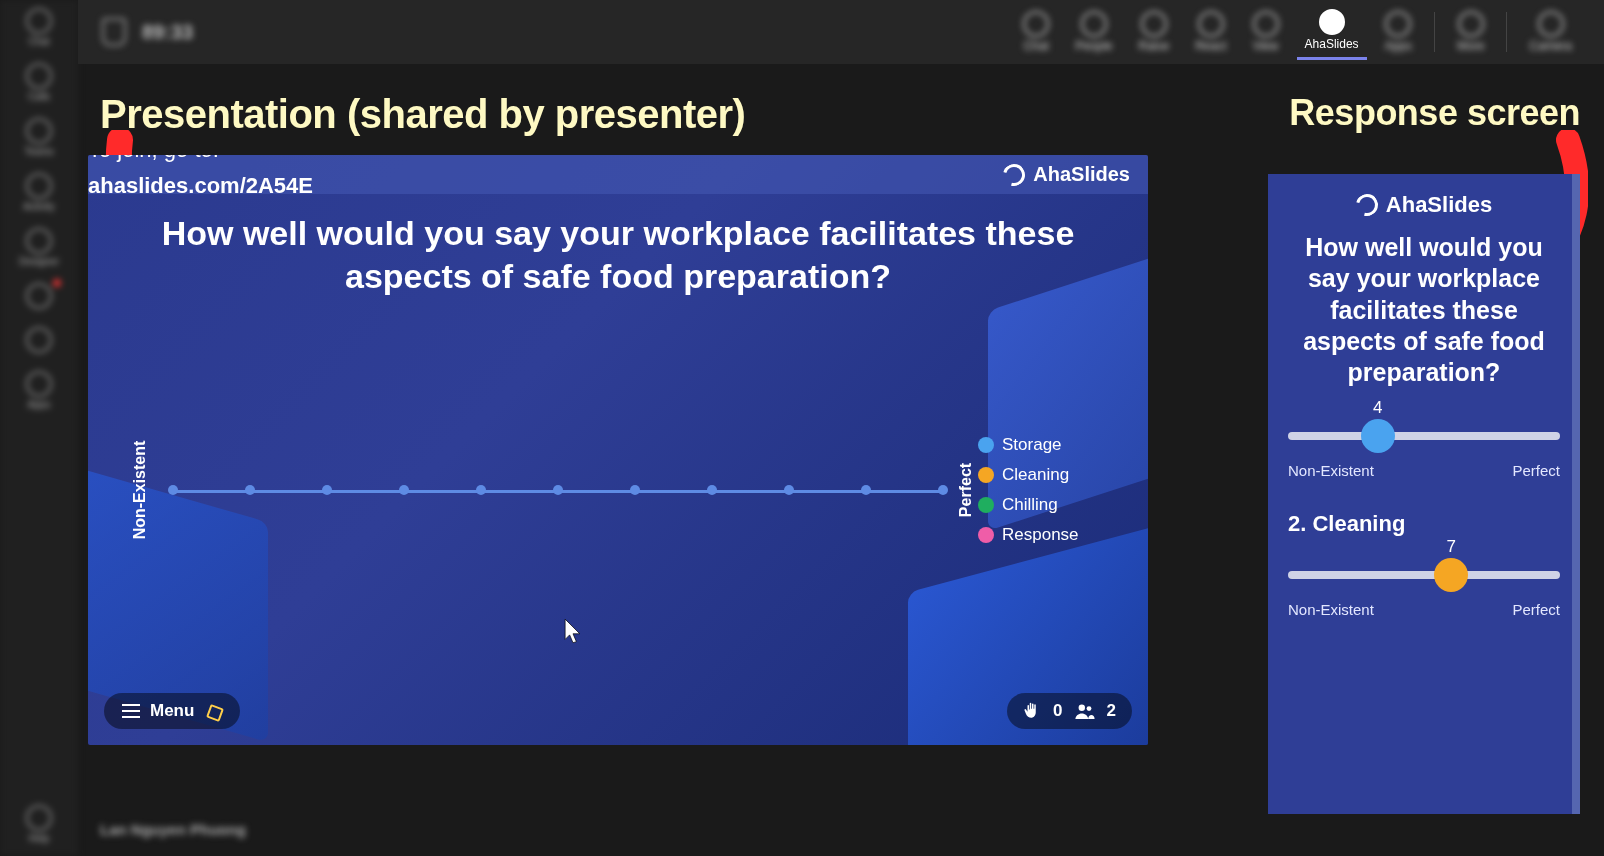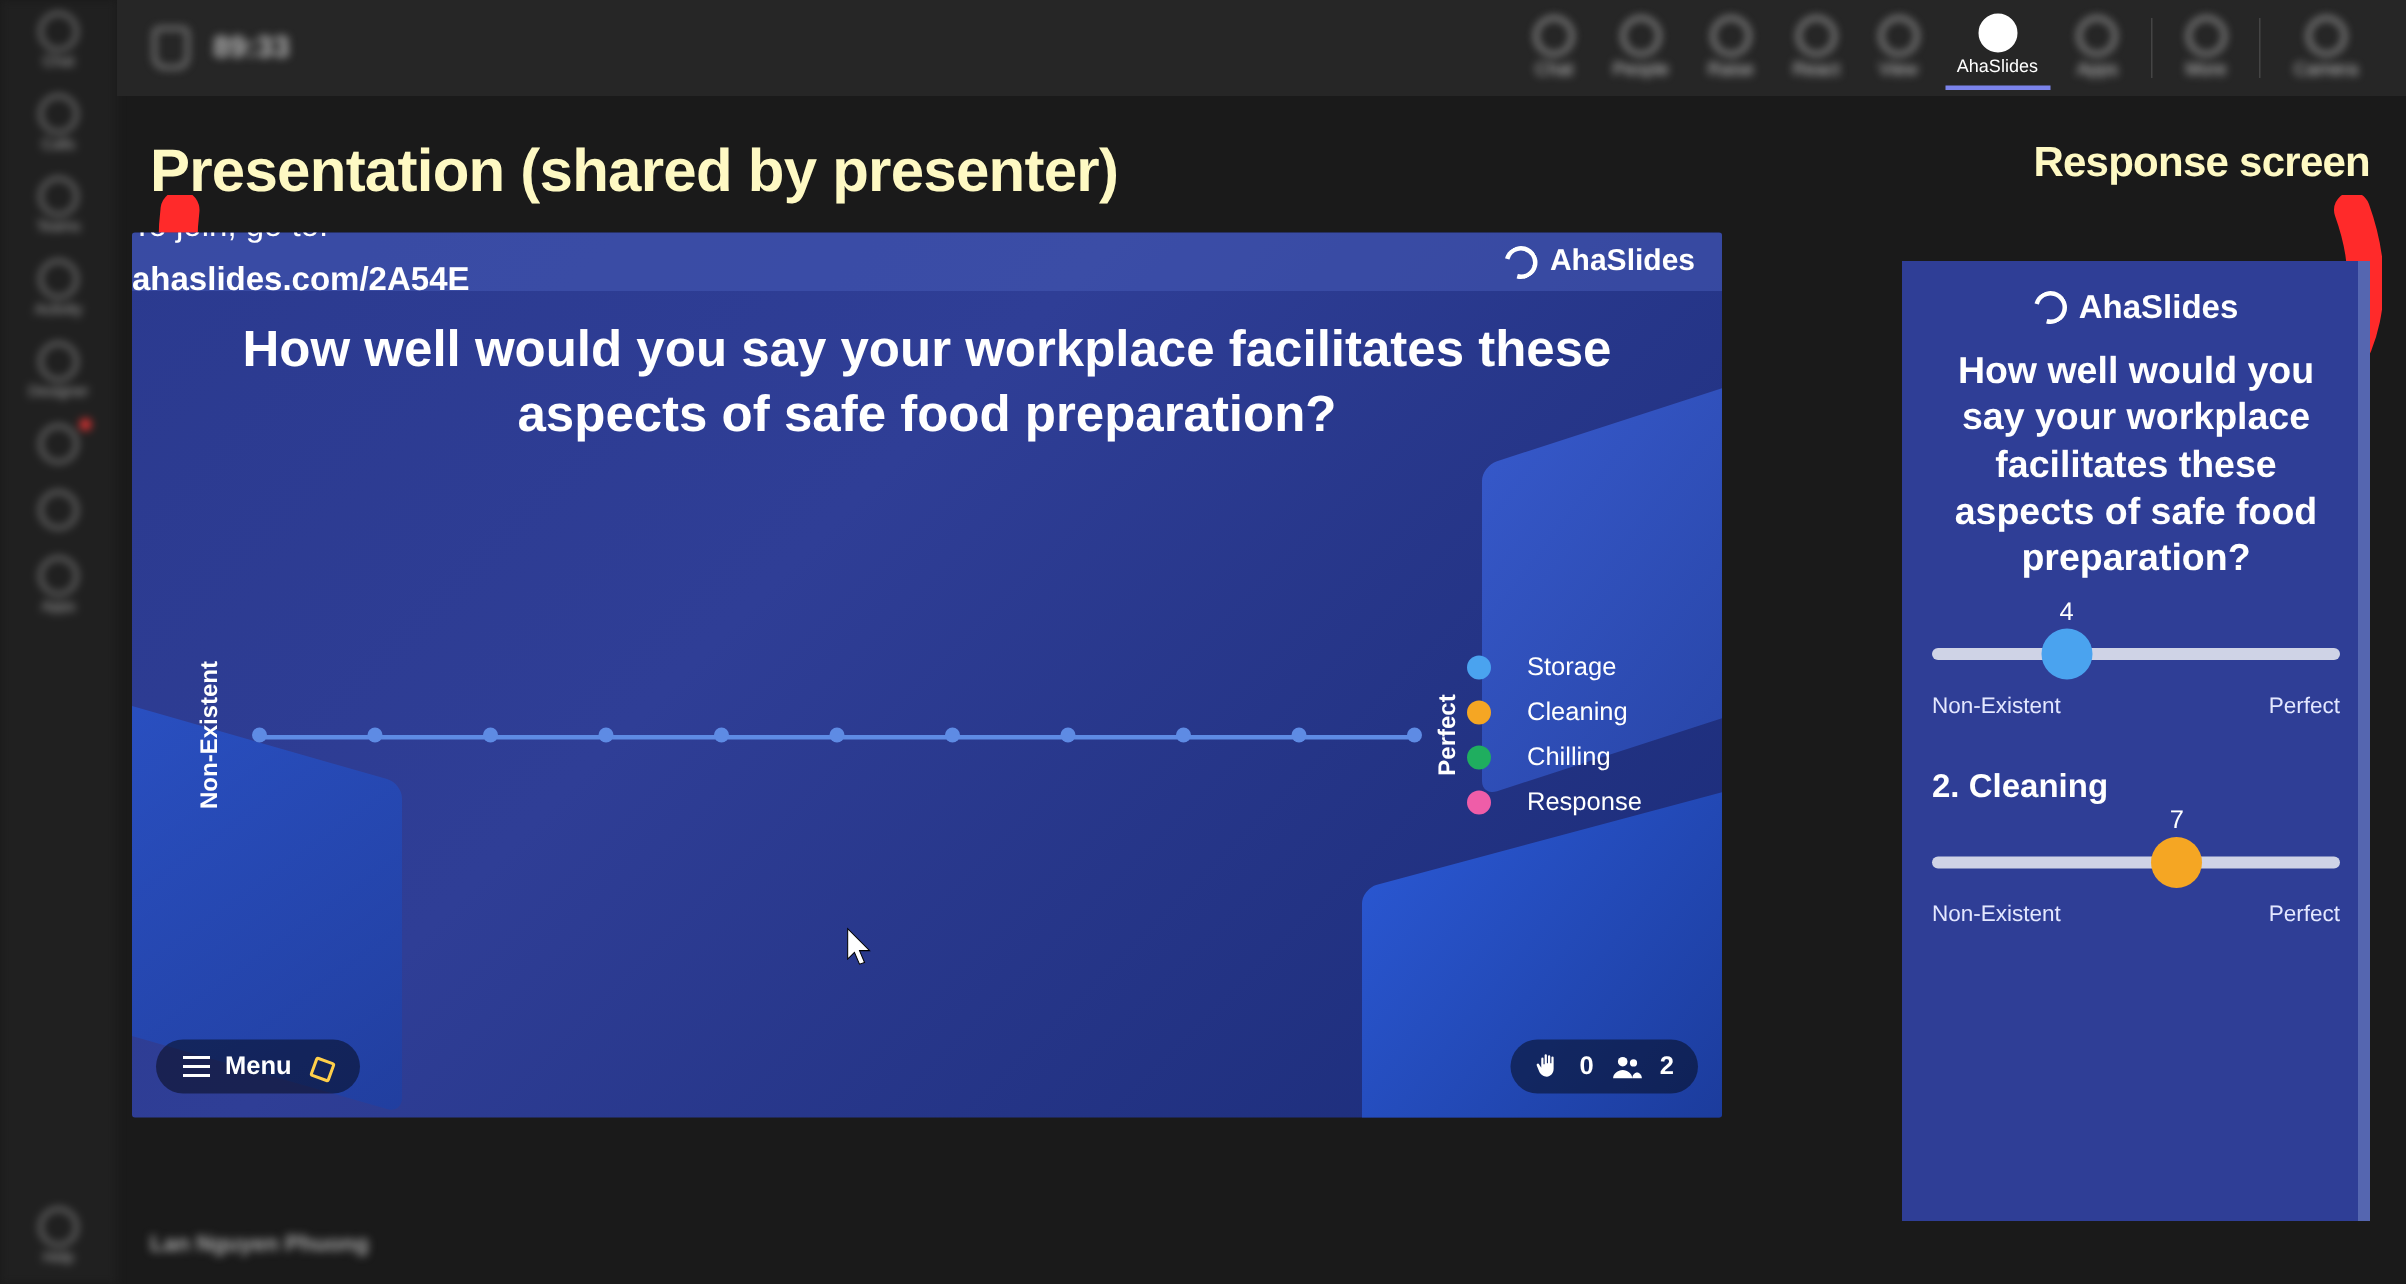--- a/index.html
+++ b/index.html
@@ -38,21 +38,21 @@
   .tb-btn { display:flex; flex-direction:column; align-items:center; gap:2px; padding:4px 8px; color:#ccc; font-size:12px; cursor:pointer;}
   .tb-btn .ic { width:26px; height:26px; border-radius:50%; border:2px solid #bbb; }
   .tb-btn.active { color:#fff; }
   .tb-btn.active .ic { border-color:#fff; background:#fff; }
   .tb-underline { border-bottom:3px solid #7b83eb; padding-bottom:6px; }
   .tb-sep { height:40px; width:1px; background:#444; margin:0 4px; }
 
   
   .anno { position:absolute; color:#fef9c3; font-weight:800; letter-spacing:-0.5px; }
   .anno-left { left:100px; top:92px; font-size:40px; }
-  .anno-right { right:24px; top:92px; font-size:28px; text-align:right; }
+  .anno-right { right:24px; top:92px; font-size:36px; text-align:right; }
 
   .arrow-svg { position:absolute; pointer-events:none; }
 
   
   .presentation {
     position:absolute; left:88px; top:155px; width:1060px; height:590px;
     background: linear-gradient(135deg,#2b3a8f 0%, #2f3e96 40%, #1a2b77 100%);
     border-radius:2px; overflow:hidden; color:#fff;
   }
   .pres-deco1 { position:absolute; right:-60px; top:120px; width:220px; height:220px; background:linear-gradient(135deg,#3960d8,#2a4ab0); transform:skewY(-18deg); opacity:.8; border-radius:10px; }
@@ -77,21 +77,21 @@
     position:absolute; left:40px; right:40px; top:190px; bottom:110px; display:flex;
   }
   .y-left{ width:24px; display:flex; align-items:center; justify-content:center;}
   .y-left span{ transform:rotate(-90deg); white-space:nowrap; font-weight:700; font-size:16px;}
   .y-right{ width:24px; display:flex; align-items:center; justify-content:center;}
   .y-right span{ transform:rotate(-90deg); white-space:nowrap; font-weight:700; font-size:16px;}
   .plot{ flex:1; position:relative; display:flex; align-items:center;}
   .axis-line{ position:absolute; left:18px; right:12px; top:50%; height:3px; background:#5e8be4; border-radius:2px;}
   .tick{ position:absolute; top:50%; width:10px; height:10px; margin-top:-5px; background:#5e8be4; border-radius:50%;}
   .legend{ width:130px; display:flex; flex-direction:column; gap:10px; font-size:17px; justify-content:center;}
-  .lg-item{ display:flex; align-items:center; gap:24px;}
+  .lg-item{ display:flex; align-items:center; gap:8px;}
   .lg-dot{ width:16px; height:16px; border-radius:50%;}
 
   .menu-pill{
     position:absolute; left:16px; bottom:16px; background:rgba(0,0,0,0.45);
     border-radius:22px; padding:8px 18px; display:flex; align-items:center; gap:10px;
     font-size:17px; font-weight:600; cursor:pointer;
   }
   .hamb{ width:18px; height:14px; display:flex; flex-direction:column; justify-content:space-between;}
   .hamb span{ height:2px; background:#fff; }
   .confetti{width:18px;height:18px; position:relative;}

